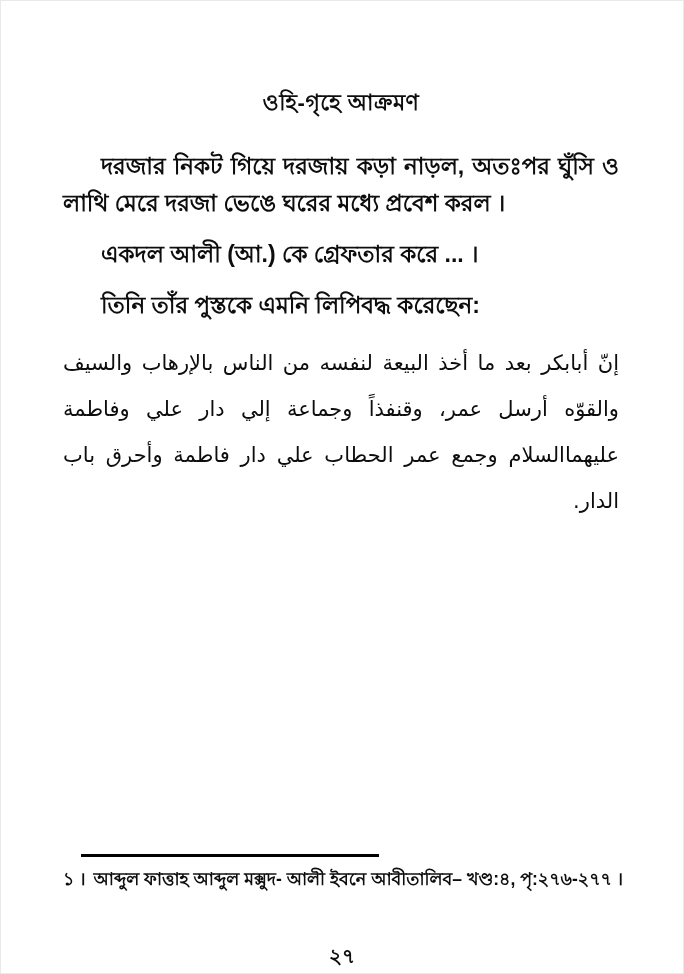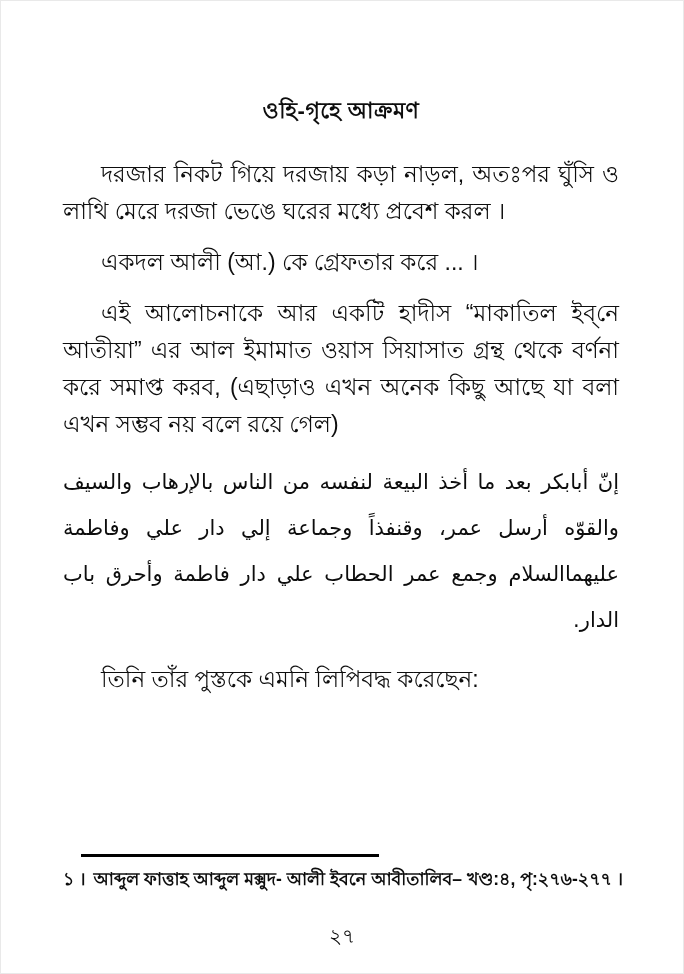--- a/index.html
+++ b/index.html
@@ -15,30 +15,30 @@
     box-sizing: border-box;
     border: 1px solid #e9e9e9;
     color: #0d0d0d;
     font-family: "Liberation Sans", sans-serif;
     overflow: hidden;
   }
   .content {
     padding: 84px 64px 0 62px;
   }
   .title {
-    margin: 8px 0 26px 0;
+    margin: 0 0 26px 0;
     text-align: center;
     font-size: 22px;
     font-weight: bold;
     letter-spacing: 0.5px;
   }
   .para {
     margin: 0 0 14px 0;
     font-size: 23px;
-    font-weight: normal;
+    font-weight: bold;
     line-height: 37px;
     text-align: justify;
     text-indent: 38px;
   }
   .para sup {
     font-size: 14px;
     line-height: 0;
   }
   .arabic {
     margin: 16px 0 18px 0;
@@ -66,46 +66,45 @@
     font-size: 17.5px;
     font-weight: bold;
     line-height: 24px;
     white-space: nowrap;
   }
   .footnote .fn-marker {
     margin-right: 8px;
   }
   .page-number {
     position: absolute;
-    top: 920px;
+    top: 940px;
     left: 0;
     width: 100%;
     text-align: center;
     font-size: 20px;
-    font-weight: normal;
+    font-weight: bold;
   }
 </style>
 </head>
 <body>
 
 <div class="page">
   <div class="content">
 
     <h1 class="title">ওহি-গৃহে আক্রমণ</h1>
 
     <p class="para">দরজার নিকট গিয়ে দরজায় কড়া নাড়ল, অতঃপর ঘুঁসি ও লাথি মেরে দরজা ভেঙে ঘরের মধ্যে প্রবেশ করল ।</p>
 
     <p class="para">একদল আলী (আ.) কে গ্রেফতার করে ... ।</p>
 
 
-    <p class="para">এই আলোচনাকে আর একটি হাদীস “মাকাতিল ইব্‌নে আতীয়া” এর আল ইমামাত ওয়াস সিয়াসাত গ্রন্থ থেকে বর্ণনা করে সমাপ্ত করব, (এছাড়াও এখন অনেক কিছু আছে যা বলা এখন সম্ভব নয় বলে রয়ে গেল)</p>
+
+    <p class="para">তিনি তাঁর পুস্তকে এমনি লিপিবদ্ধ করেছেন:</p>
 
     <p class="para arabic" dir="rtl">إنّ أبابكر بعد ما أخذ البيعة لنفسه من الناس بالإرهاب والسيف والقوّه أرسل عمر، وقنفذاً وجماعة إلي دار علي وفاطمة عليهماالسلام وجمع عمر الحطاب علي دار فاطمة وأحرق باب الدار.</p>
-
-    <p class="para">তিনি তাঁর পুস্তকে এমনি লিপিবদ্ধ করেছেন:</p>
 
 
   </div>
 
   <div class="footnote-rule"></div>
 
   <div class="footnote">
     <span class="fn-marker">১ ।</span><span>আব্দুল ফাত্তাহ আব্দুল মক্সুদ- আলী ইবনে আবীতালিব– খণ্ড:৪, পৃ:২৭৬-২৭৭ ।</span>
   </div>
 

